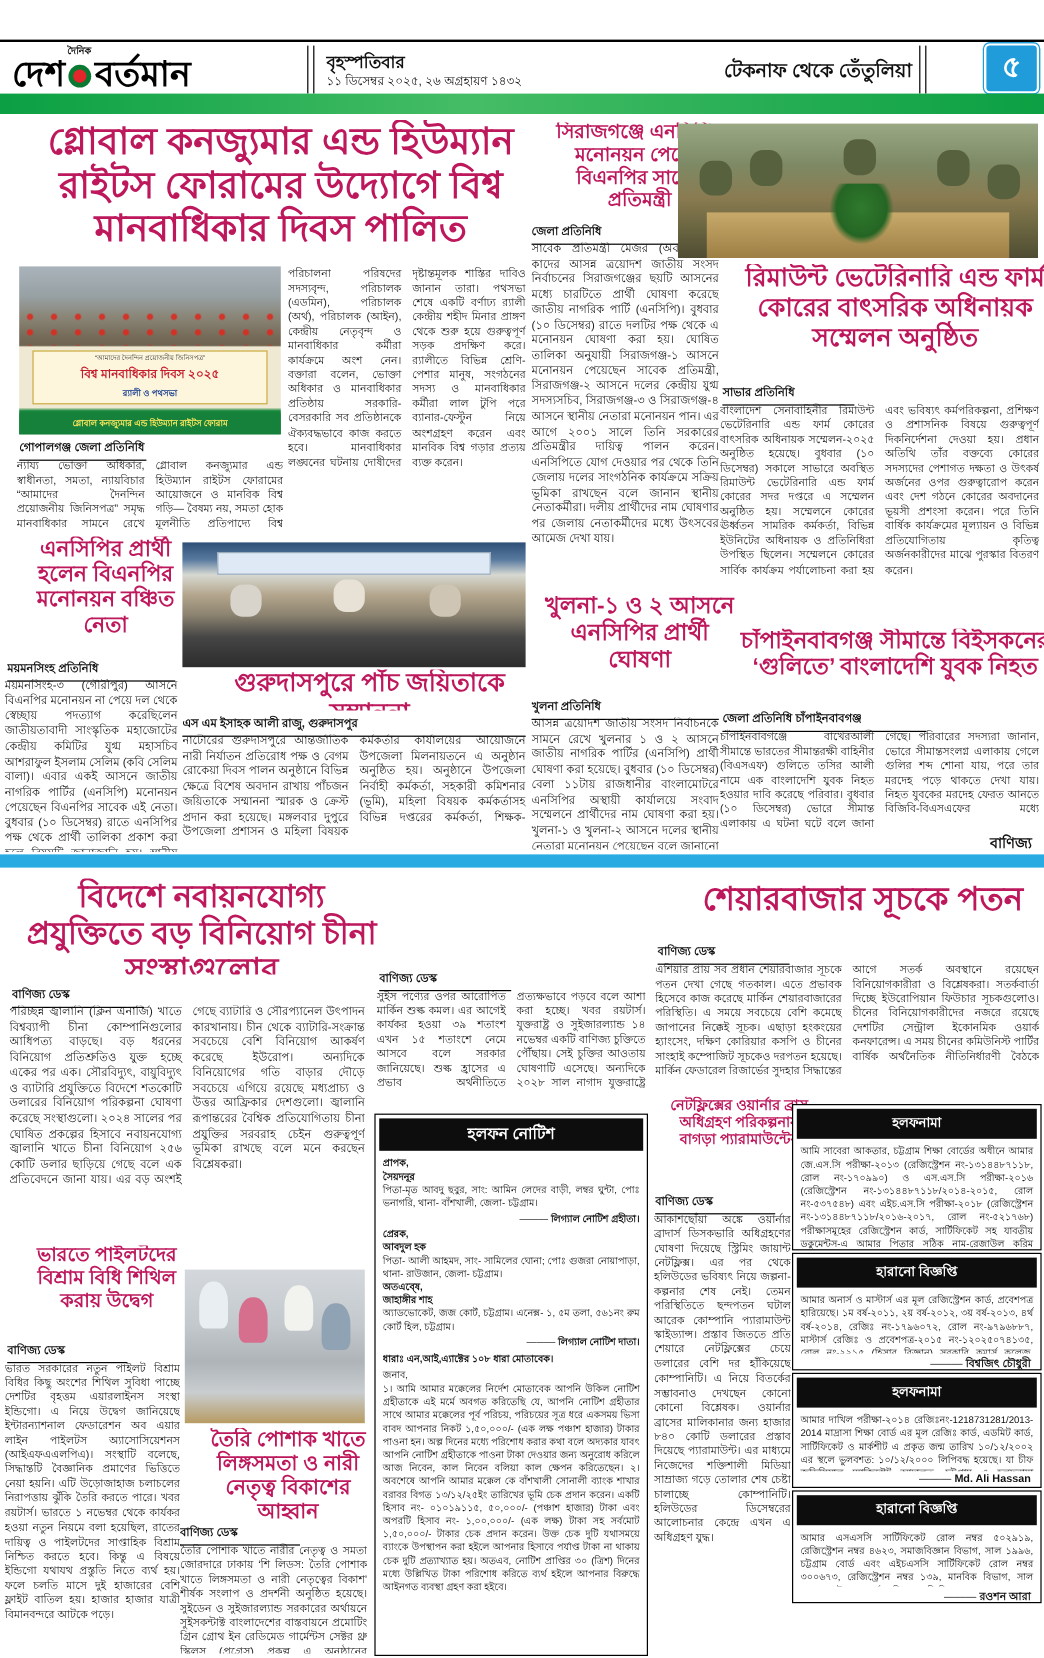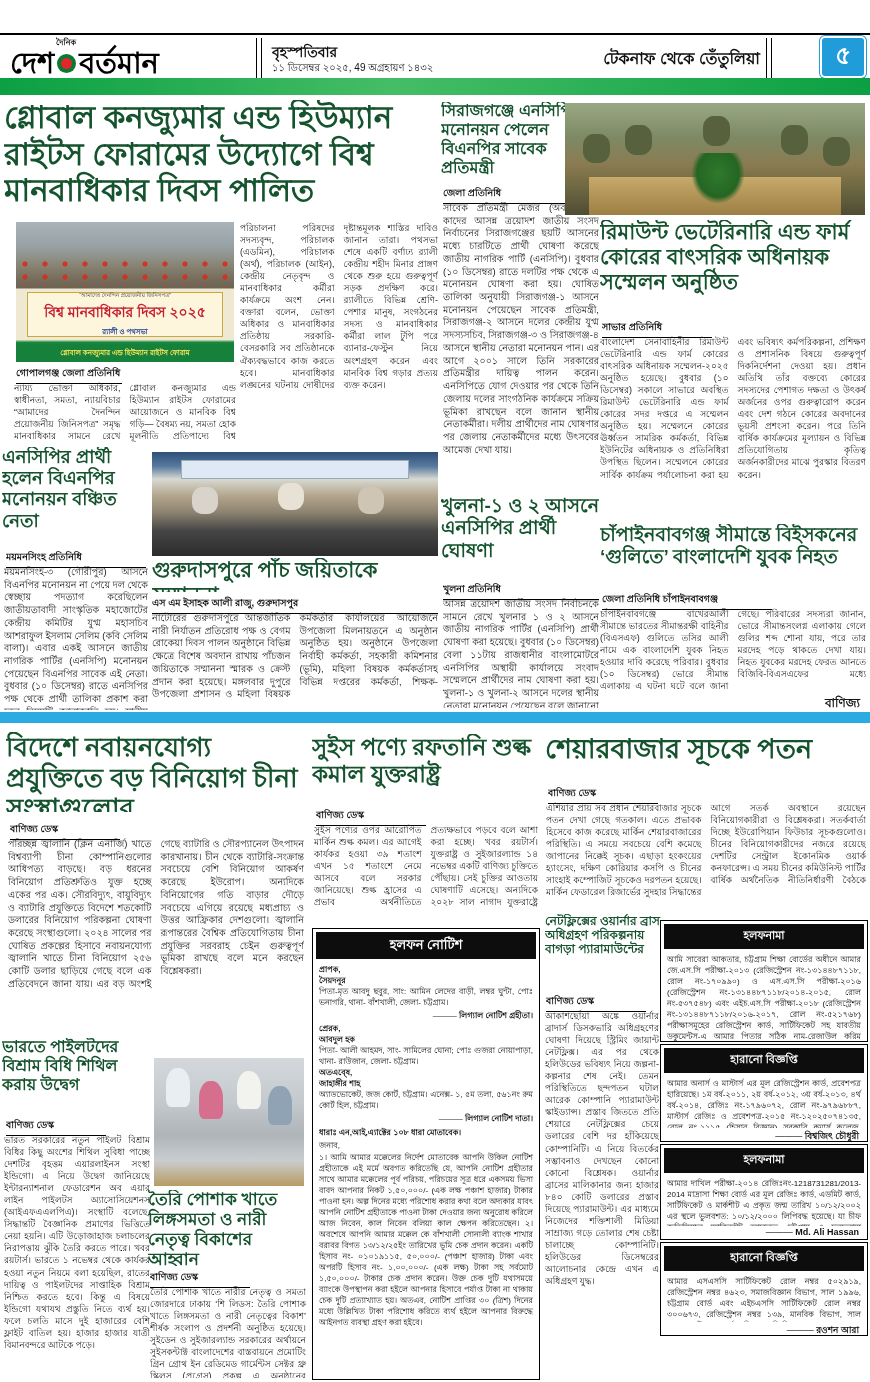--- a/index.html
+++ b/index.html
@@ -1,20 +1,20 @@
 <!DOCTYPE html>
 <html><head>
 <meta charset="utf-8">
 <style>
   html,body{margin:0;padding:0;background:#e9e9e9;}
   #page{position:relative;width:870px;height:1382px;background:#fff;margin:0 auto;
         font-family:"Liberation Sans",sans-serif;color:#111;overflow:hidden;}
   .abs{position:absolute;}
   .rule{background:#000;}
-  .headline{font-weight:bold;text-align:left;line-height:1.18;color:#14532d;overflow:hidden;}
+  .headline{font-weight:bold;text-align:center;line-height:1.18;color:#be185d;overflow:hidden;margin-left:13px;}
   .byline{font-size:9.5px;font-weight:bold;border-bottom:1px solid #000;padding-bottom:2px;overflow:hidden;white-space:nowrap;}
   .body{font-size:9.5px;line-height:1.34;text-align:justify;overflow:hidden;color:#1b1b1b;}
   .cols2{column-count:2;column-gap:9px;}
   .sep2{width:4px;border-left:1.3px solid #000;border-right:1.3px solid #000;}
   .photo{overflow:hidden;}
   .noticebox{border:1.5px solid #000;background:#fff;overflow:hidden;}
   .noticehead{background:#0d0d0d;color:#fff;font-weight:bold;text-align:center;font-size:11px;padding:3px 0;margin:3px;}
   .ntext{font-size:8px;line-height:1.38;text-align:justify;padding:2px 6px;color:#111;}
   .ntext .b{font-weight:bold;}
   .tagr{text-align:right;font-weight:bold;margin:2px 0;}
@@ -33,21 +33,21 @@
   .greenbar{background:linear-gradient(90deg,#0ba043,#45bd66 45%,#0ba043);}
   .bluebar{background:#2aabe2;}
   
   .ph-rally{background:linear-gradient(180deg,#a9b3ba 0%,#97a0a3 18%,#8a8677 30%,#756a58 42%,#6e6450 47%,#efe8d2 48%,#efe8d2 84%,#17873d 86%,#0e7433 100%);}
   .caps{position:absolute;left:0;right:0;top:26%;height:21%;
         background-image:radial-gradient(circle 2.2px at 9px 6px,#d92b20 2.2px,transparent 3px);
         background-size:20px 13px;opacity:.9;}
   .banner{position:absolute;left:5%;right:5%;top:50%;height:31%;background:#fdf6dd;border:1px solid #c9a93e;
           display:flex;flex-direction:column;align-items:center;justify-content:center;gap:1px;text-align:center;}
   .banner .l0{font-size:5.5px;color:#333;}
-  .banner .l1{font-size:14px;font-weight:bold;color:#c61d2e;}
+  .banner .l1{font-size:10px;font-weight:bold;color:#c61d2e;}
   .banner .l2{font-size:7px;font-weight:bold;color:#1b3f8f;}
   .gchrf{position:absolute;left:7%;top:52%;width:26px;height:34px;background:#fff;border:1px solid #b03;display:flex;flex-direction:column;align-items:center;justify-content:flex-end;}
   .gchrf .sc{font-size:13px;color:#1b3f8f;line-height:1;}
   .gchrf .nm{font-size:4.5px;font-weight:bold;color:#c61d2e;background:#1b7a3a;color:#ffd;width:100%;text-align:center;}
   .strip{position:absolute;left:0;right:0;bottom:0;height:13%;background:#15813a;color:#ffe95e;font-size:7px;font-weight:bold;
          display:flex;align-items:center;justify-content:center;white-space:nowrap;overflow:hidden;}
   .ph-military{background:linear-gradient(180deg,#9aa884 0%,#7d8a65 30%,#8a7b51 55%,#6e6842 75%,#4e4c33 100%);}
   .plant{position:absolute;left:42%;top:45%;width:18%;height:45%;background:radial-gradient(ellipse at 50% 40%,#2f7a2d 0%,#256524 55%,transparent 70%);}
   .mtable{position:absolute;left:8%;right:8%;bottom:0;height:34%;background:linear-gradient(180deg,#c7a96a,#9d7f45);}
   .officer{position:absolute;width:9%;height:26%;border-radius:40%;background:#57613d;}
@@ -69,21 +69,21 @@
       <span>দেশ</span>
       <span class="flagdot"></span>
       <span>বর্তমান</span>
     </div>
     <div class="mast-sub">সবার পথ অভিন</div>
   </div>
 
   <div class="abs sep2" style="left:256px;top:38px;height:40px"></div>
 
   <div class="abs" style="left:272px;top:41px;width:220px;font-size:14px;font-weight:bold">বৃহস্পতিবার</div>
-  <div class="abs" style="left:272px;top:60px;width:240px;font-size:10px">১১ ডিসেম্বর ২০২৫, 49 অগ্রহায়ণ ১৪৩২</div>
+  <div class="abs" style="left:272px;top:60px;width:240px;font-size:10px">১১ ডিসেম্বর ২০২৫, ২৬ অগ্রহায়ণ ১৪৩২</div>
 
   <div class="abs" style="left:545px;top:46px;width:215px;font-size:16px;font-weight:bold;text-align:right">টেকনাফ থেকে তেঁতুলিয়া</div>
 
   <div class="abs sep2" style="left:766px;top:38px;height:40px"></div>
 
   <div class="abs pagebox" style="left:820px;top:36px;width:46px;height:42px">৫</div>
 
   <div class="abs greenbar" style="left:0;top:78px;width:870px;height:17px"></div>
 
   <div class="abs headline" style="left:4px;top:100px;width:434px;height:118px;font-size:31px">গ্লোবাল কনজ্যুমার এন্ড হিউম্যান রাইটস ফোরামের উদ্যোগে বিশ্ব মানবাধিকার দিবস পালিত</div>
@@ -161,21 +161,20 @@
   <div class="abs photo ph-garment" style="left:154px;top:1058px;width:150px;height:128px">
     <div class="worker" style="left:8%;top:8%;background:#e9eef2"></div>
     <div class="worker" style="left:30%;top:18%;background:#d66f8e"></div>
     <div class="worker" style="left:55%;top:10%;background:#f2f2ee"></div>
     <div class="worker" style="left:76%;top:22%;background:#8fa3b5"></div>
   </div>
   <div class="abs headline" style="left:148px;top:1190px;width:158px;height:76px;font-size:17px">তৈরি পোশাক খাতে লিঙ্গসমতা ও নারী নেতৃত্ব বিকাশের আহ্বান</div>
   <div class="abs byline" style="left:150px;top:1270px;width:100px">বাণিজ্য ডেস্ক</div>
   <div class="abs body" style="left:150px;top:1286px;width:156px;height:92px;font-size:9px">তৈরি পোশাক খাতে নারীর নেতৃত্ব ও সমতা জোরদারে ঢাকায় ‘শি লিডস: তৈরি পোশাক খাতে লিঙ্গসমতা ও নারী নেতৃত্বের বিকাশ’ শীর্ষক সংলাপ ও প্রদর্শনী অনুষ্ঠিত হয়েছে। সুইডেন ও সুইজারল্যান্ড সরকারের অর্থায়নে সুইসকন্টাক্ট বাংলাদেশের বাস্তবায়নে প্রমোটিং গ্রিন গ্রোথ ইন রেডিমেড গার্মেন্টস সেক্টর থ্রু স্কিলস (প্রগ্রেস) প্রকল্প এ অনুষ্ঠানের আয়োজন করে। নারী সুপারভাইজার, কারখানা কর্মকর্তা, বেসরকারি উন্নয়ন সংস্থা ও উন্নয়ন সহযোগীসহ বিভিন্ন প্রতিষ্ঠানের প্রায় ১৫০ প্রতিনিধি এতে অংশ নেন।</div>
 
-  <div class="abs headline" style="left:312px;top:734px;width:226px;height:68px;font-size:23px">সুইস পণ্যে রফতানি শুল্ক কমাল যুক্তরাষ্ট্র</div>
   <div class="abs byline" style="left:316px;top:808px;width:110px">বাণিজ্য ডেস্ক</div>
   <div class="abs body cols2" style="left:314px;top:824px;width:224px;height:96px;font-size:9px">সুইস পণ্যের ওপর আরোপিত মার্কিন শুল্ক কমল। এর আগেই কার্যকর হওয়া ৩৯ শতাংশ এখন ১৫ শতাংশে নেমে আসবে বলে সরকার জানিয়েছে। শুল্ক হ্রাসের এ প্রভাব অর্থনীতিতে প্রত্যক্ষভাবে পড়বে বলে আশা করা হচ্ছে। খবর রয়টার্স। যুক্তরাষ্ট্র ও সুইজারল্যান্ড ১৪ নভেম্বর একটি বাণিজ্য চুক্তিতে পৌঁছায়। সেই চুক্তির আওতায় ঘোষণাটি এসেছে। অন্যদিকে ২০২৮ সাল নাগাদ যুক্তরাষ্ট্রে ২০ হাজার কোটি ডলার বিনিয়োগের প্রতিশ্রুতি দিয়েছে সুইস কোম্পানিগুলো। এ ঘোষণার পর সুইস ঘড়ি, ওষুধ ও যন্ত্রপাতি রফতানিকারকদের মধ্যে স্বস্তি ফিরে এসেছে বলে জানিয়েছে দেশটির বাণিজ্য সংগঠনগুলো। চুক্তির পূর্ণাঙ্গ বাস্তবায়নের দিকে এখন নজর রাখছেন ব্যবসায়ীরা — এমন মন্তব্যই প্রকাশ করেন অনেকে।</div>
 
   <div class="abs noticebox" style="left:312px;top:928px;width:226px;height:450px">
     <div class="noticehead" style="font-size:13px">হলফন নোটিশ</div>
     <div class="ntext">
       <div class="b">প্রাপক,</div>
       <div class="b">সৈয়দনূর</div>
       <div>পিতা-মৃত আবদু ছবুর, সাং: আমিন লেদের বাড়ী, লম্বর ঘুন্টা, পোঃ ভনাগরি, থানা- বাঁশখালী, জেলা- চট্টগ্রাম।</div>
       <div class="tagr">লিগ্যাল নোটিশ গ্রহীতা।</div>

